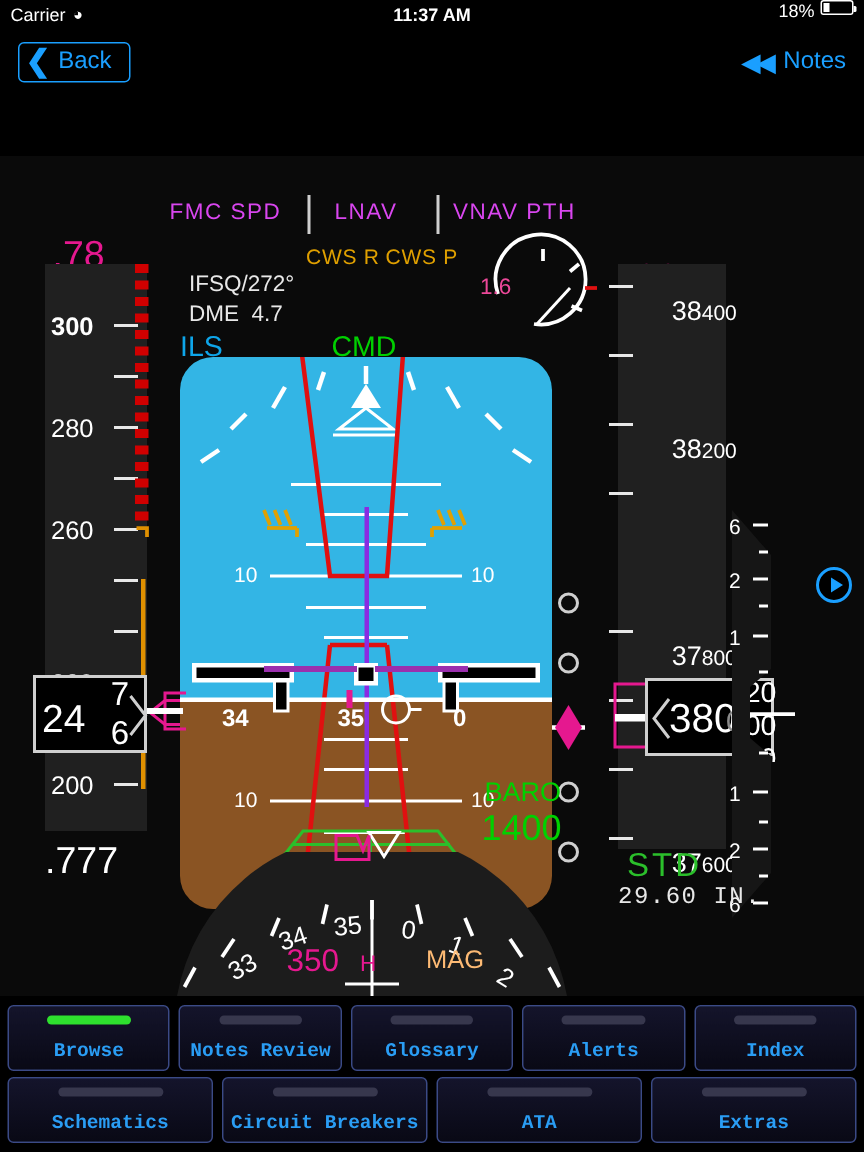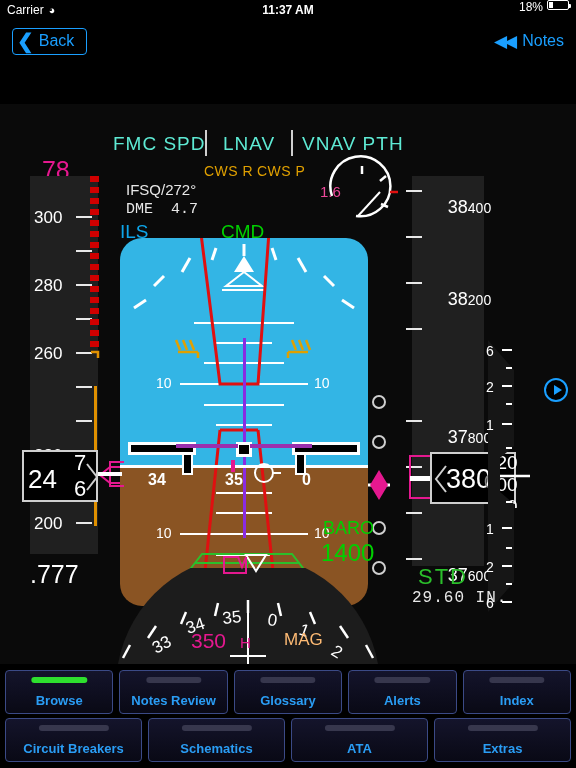--- a/index.html
+++ b/index.html
@@ -73,21 +73,21 @@
   #pfd {
     position: absolute; left: 0; top: 104px;
     width: 576px; height: 560px;
     background: #0a0a0a;
   }
   #pfd-inner { position: absolute; left: 8px; top: 0; width: 560px; height: 560px; }
 
   .txt { position: absolute; white-space: pre; line-height: 1; }
 
   
-  .fma { font-size: 19px; color: #5eead4; letter-spacing: 1px; text-align: right; }
+  .fma { font-size: 15px; color: #d946ef; letter-spacing: 1px; text-align: right; }
   .fma-amber { font-size: 14px; color: #e0a000; letter-spacing: 0.5px; }
   .fma-div { position: absolute; width: 2px; background: #cfcfcf; }
 
   
   .navinfo { font-size: 15px; color: #e8e8e8; font-family: "Liberation Sans", sans-serif; }
   .ils-lbl { font-size: 19px; color: #0ea5e9; }
   .cmd-lbl { font-size: 19px; color: #00d000; }
 
   
   .mach-sel { font-size: 25px; color: #e5188f; }
@@ -130,21 +130,21 @@
   .vsi-lbl { position: absolute; font-size: 14px; color: #fff; }
 
   
   #compass { position: absolute; overflow: hidden; }
 
   
   #toolbar {
     position: absolute; left: 0; top: 664px; width: 576px; height: 104px;
     background: #000; padding: 4px 2px;
   }
-  .tb-row { display: flex; height: 48px; }
+  .tb-row { display: flex; height: 48px; font-family: Liberation Mono, monospace; }
   .tb-btn {
     flex: 1; margin: 2px 3px;
     background: linear-gradient(#14142b, #090915);
     border: 1px solid #3b4a86; border-radius: 4px;
     position: relative;
     display: flex; align-items: flex-end; justify-content: center;
     padding-bottom: 5px;
   }
   .tb-btn .cap {
     position: absolute; top: 6px; left: 50%; transform: translateX(-50%);
@@ -202,21 +202,21 @@
 
   <div class="txt fma" style="left:105px; top:30px;">FMC SPD</div>
   <div class="fma-div" style="left:197px; top:26px; height:26px;"></div>
   <div class="txt fma" style="left:215px; top:30px;">LNAV</div>
   <div class="fma-div" style="left:283px; top:26px; height:26px;"></div>
   <div class="txt fma" style="left:294px; top:30px;">VNAV PTH</div>
   <div class="txt fma-amber" style="left:196px; top:60px;">CWS R</div>
   <div class="txt fma-amber" style="left:249px; top:60px;">CWS P</div>
 
   <div class="txt navinfo" style="left:118px; top:78px;">IFSQ/272°</div>
-  <div class="txt navinfo" style="left:118px; top:98px;font-family:Liberation Mono, monospace;">DME  4.7</div>
+  <div class="txt navinfo" style="left:118px; top:98px;">DME  4.7</div>
   <div class="txt ils-lbl" style="left:112px; top:118px;">ILS</div>
   <div class="txt cmd-lbl" style="left:213px; top:118px;">CMD</div>
 
   <svg style="position:absolute; left:316px; top:50px;" width="76" height="70">
     <path d="M 8 42 A 30 30 0 1 1 32 62" stroke="#ffffff" stroke-width="2.5" fill="none"></path>
     <line x1="38" y1="12" x2="38" y2="20" stroke="#fff" stroke-width="2.5"></line>
     <line x1="62" y1="22" x2="56" y2="27" stroke="#fff" stroke-width="2.5"></line>
     <line x1="64" y1="53" x2="57" y2="50" stroke="#fff" stroke-width="2.5"></line>
     <line x1="66" y1="38" x2="74" y2="38" stroke="#e01010" stroke-width="2.5"></line>
     <line x1="34" y1="62" x2="56" y2="38" stroke="#fff" stroke-width="2"></line>
@@ -236,21 +236,21 @@
   <div class="tick" style="left:68px; top:146px; width:16px;"></div>
   <div class="tick" style="left:68px; top:180px; width:16px;"></div>
   <div class="tick" style="left:68px; top:214px; width:16px;"></div>
   <div class="tick" style="left:68px; top:248px; width:16px;"></div>
   <div class="tick" style="left:68px; top:282px; width:16px;"></div>
   <div class="tick" style="left:68px; top:316px; width:16px;"></div>
   <div class="tick" style="left:68px; top:350px; width:16px;"></div>
   <div class="tick" style="left:68px; top:384px; width:16px;"></div>
   <div class="tick" style="left:68px; top:418px; width:16px;"></div>
 
-  <div class="tape-lbl" style="left:26px; top:104px;">300</div>
+  <div class="tape-lbl" style="left:26px; top:104px;font-weight:bold;">300</div>
   <div class="tape-lbl" style="left:26px; top:172px;">280</div>
   <div class="tape-lbl" style="left:26px; top:240px;">260</div>
   <div class="tape-lbl" style="left:26px; top:342px;">220</div>
   <div class="tape-lbl" style="left:26px; top:410px;">200</div>
 
   <svg style="position:absolute; left:82px; top:72px;" width="10" height="182">
     <g fill="#d00000">
       <rect x="0" y="0" width="9" height="6"></rect>
           <rect x="0" y="11" width="9" height="6"></rect>
       <rect x="0" y="22" width="9" height="6"></rect>
@@ -550,28 +550,28 @@
       <span class="lbl">Alerts</span>
     </div>
     <div class="tb-btn">
       <span class="cap"></span>
       <span class="lbl">Index</span>
     </div>
   </div>
   <div class="tb-row">
     <div class="tb-btn">
       <span class="cap"></span>
+      <span class="lbl">Schematics</span>
+    </div>
+    <div class="tb-btn">
+      <span class="cap"></span>
       <span class="lbl">Circuit Breakers</span>
     </div>
     <div class="tb-btn">
       <span class="cap"></span>
-      <span class="lbl">Schematics</span>
-    </div>
-    <div class="tb-btn">
-      <span class="cap"></span>
       <span class="lbl">ATA</span>
     </div>
     <div class="tb-btn">
       <span class="cap"></span>
       <span class="lbl">Extras</span>
     </div>
   </div>
 </div>
 
 </body></html>

